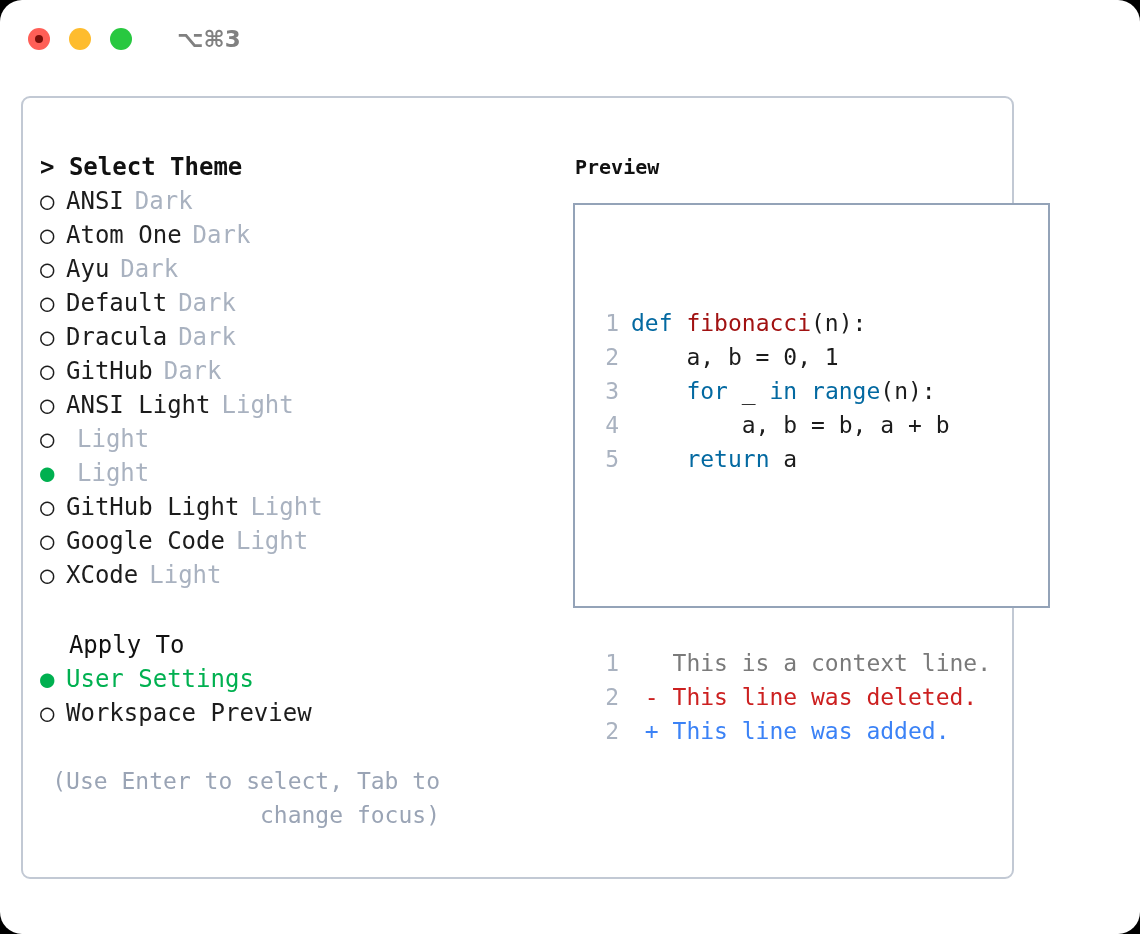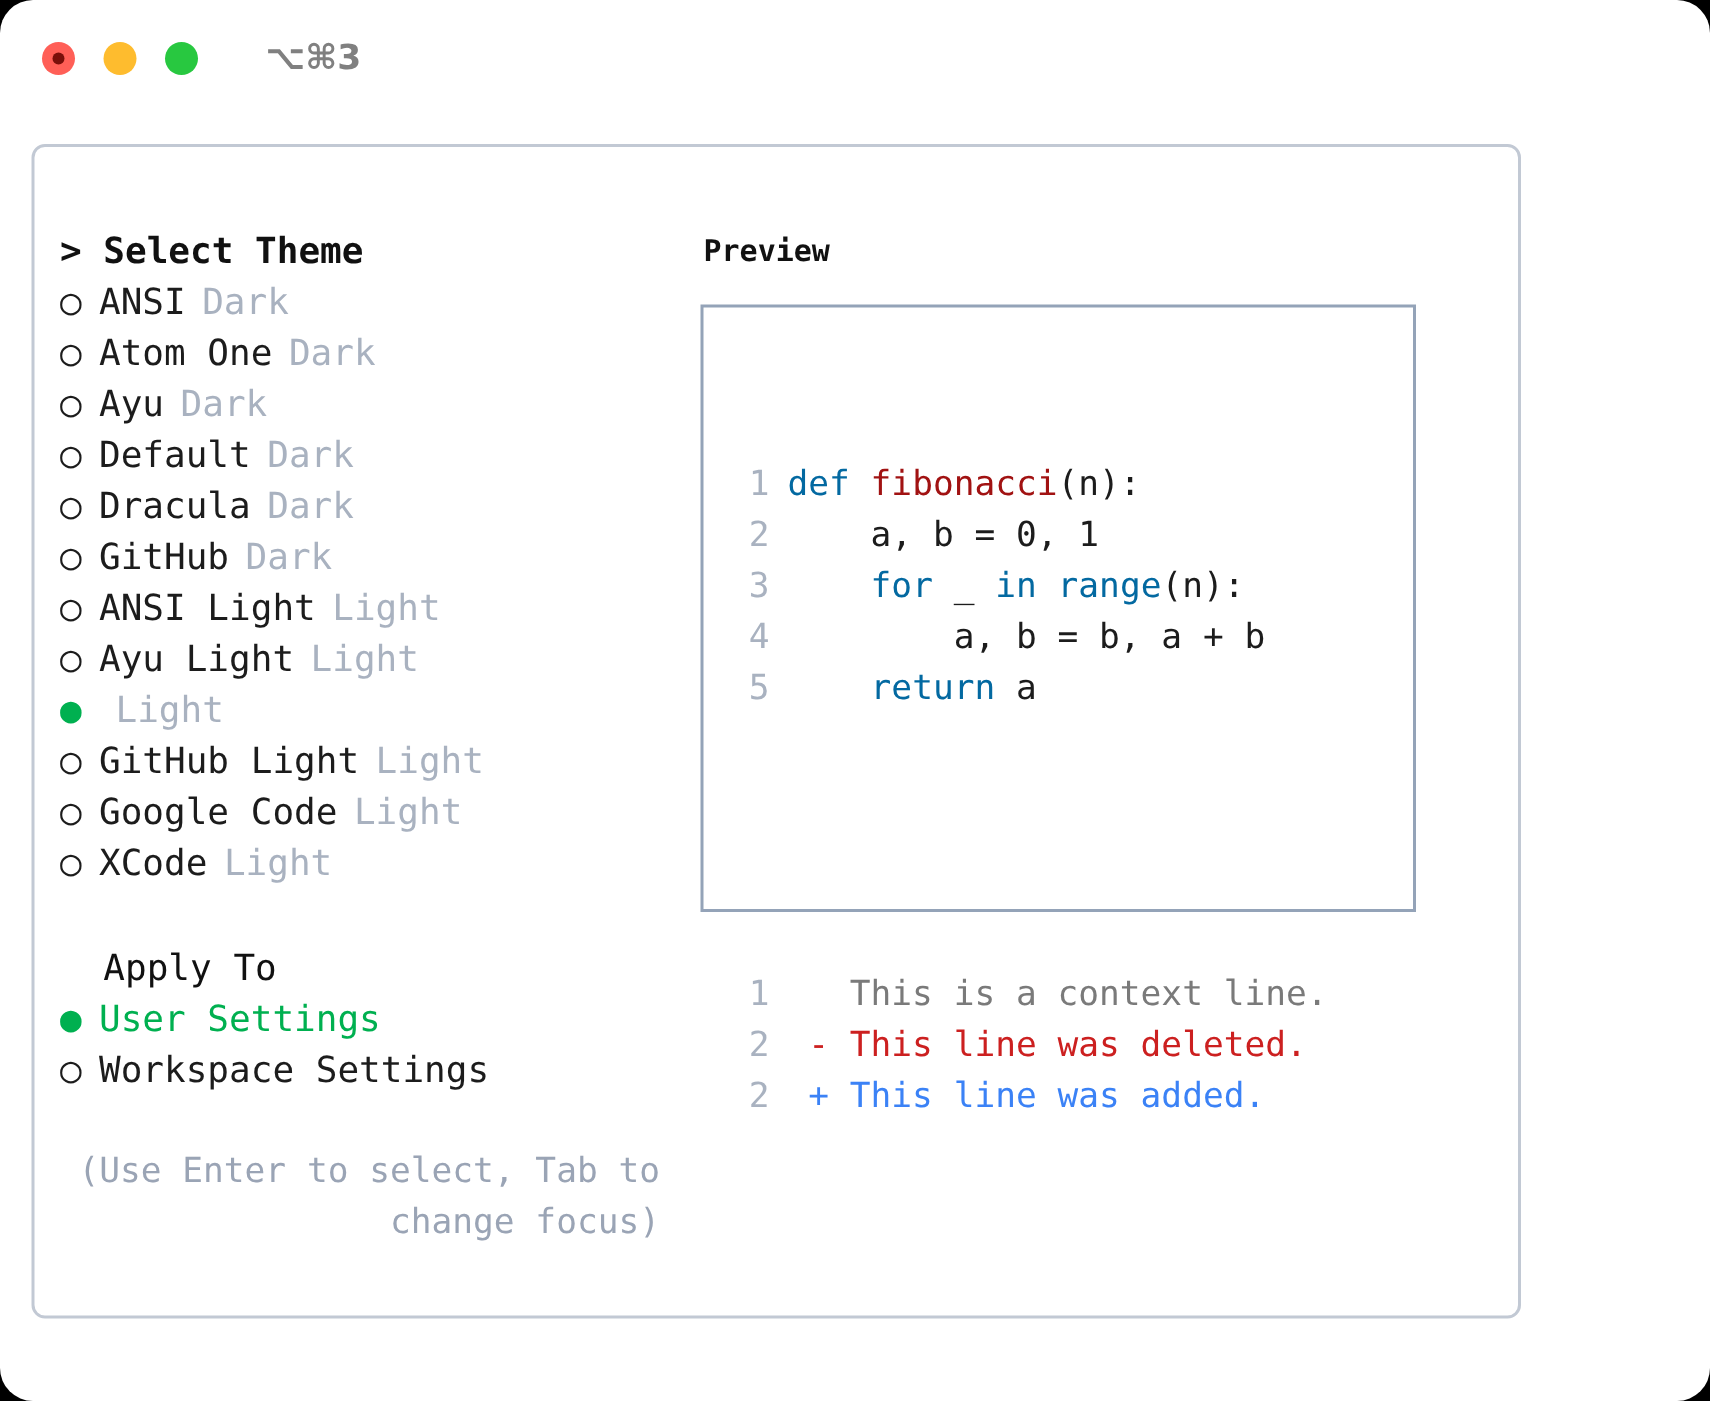--- a/index.html
+++ b/index.html
@@ -72,21 +72,21 @@
 
   .panel-inner {
     position: absolute;
     left: 0; top: 0;
     width: 100%; height: 100%;
     display: flex;
   }
 
   
   .left-col {
-    width: 444px;
+    width: 550px;
     padding: 52px 0 0 17px;
   }
 
   .list-header {
     font-size: 24px;
     font-weight: bold;
     color: #111111;
     line-height: 34px;
     white-space: pre;
   }
@@ -203,34 +203,34 @@
         <div class="list-header">&gt; Select Theme</div>
 
         <div id="theme-list">
             <div class="row"><span class="bullet">○</span><span>ANSI</span><span class="tag">Dark</span></div>
             <div class="row"><span class="bullet">○</span><span>Atom One</span><span class="tag">Dark</span></div>
             <div class="row"><span class="bullet">○</span><span>Ayu</span><span class="tag">Dark</span></div>
             <div class="row"><span class="bullet">○</span><span>Default</span><span class="tag">Dark</span></div>
             <div class="row"><span class="bullet">○</span><span>Dracula</span><span class="tag">Dark</span></div>
             <div class="row"><span class="bullet">○</span><span>GitHub</span><span class="tag">Dark</span></div>
             <div class="row"><span class="bullet">○</span><span>ANSI Light</span><span class="tag">Light</span></div>
-            <div class="row"><span class="bullet">○</span><span>Ayu Light</span><span class="tag">Light</span></div>
+            <div class="row"><span class="bullet">○</span><span class="tag">Light</span></div>
             <div class="row selected"><span class="bullet">●</span><span class="tag">Light</span></div>
             <div class="row"><span class="bullet">○</span><span>GitHub Light</span><span class="tag">Light</span></div>
             <div class="row"><span class="bullet">○</span><span>Google Code</span><span class="tag">Light</span></div>
             <div class="row"><span class="bullet">○</span><span>XCode</span><span class="tag">Light</span></div>
           </div>
 
         <div class="spacer-group"></div>
 
         <div class="list-header sub">  Apply To</div>
 
         <div id="apply-list">
             <div class="row selected"><span class="bullet">●</span><span>User Settings</span></div>
-            <div class="row"><span class="bullet">○</span><span>Workspace Settings</span></div>
+            <div class="row"><span class="bullet">○</span><span>Workspace Preview</span></div>
           </div>
 
         <div class="spacer-hint"></div>
 
         <div class="hint">(Use Enter to select, Tab to change focus)</div>
       </div>
 
       <div class="right-col">
         <div class="preview-title">Preview</div>
 

